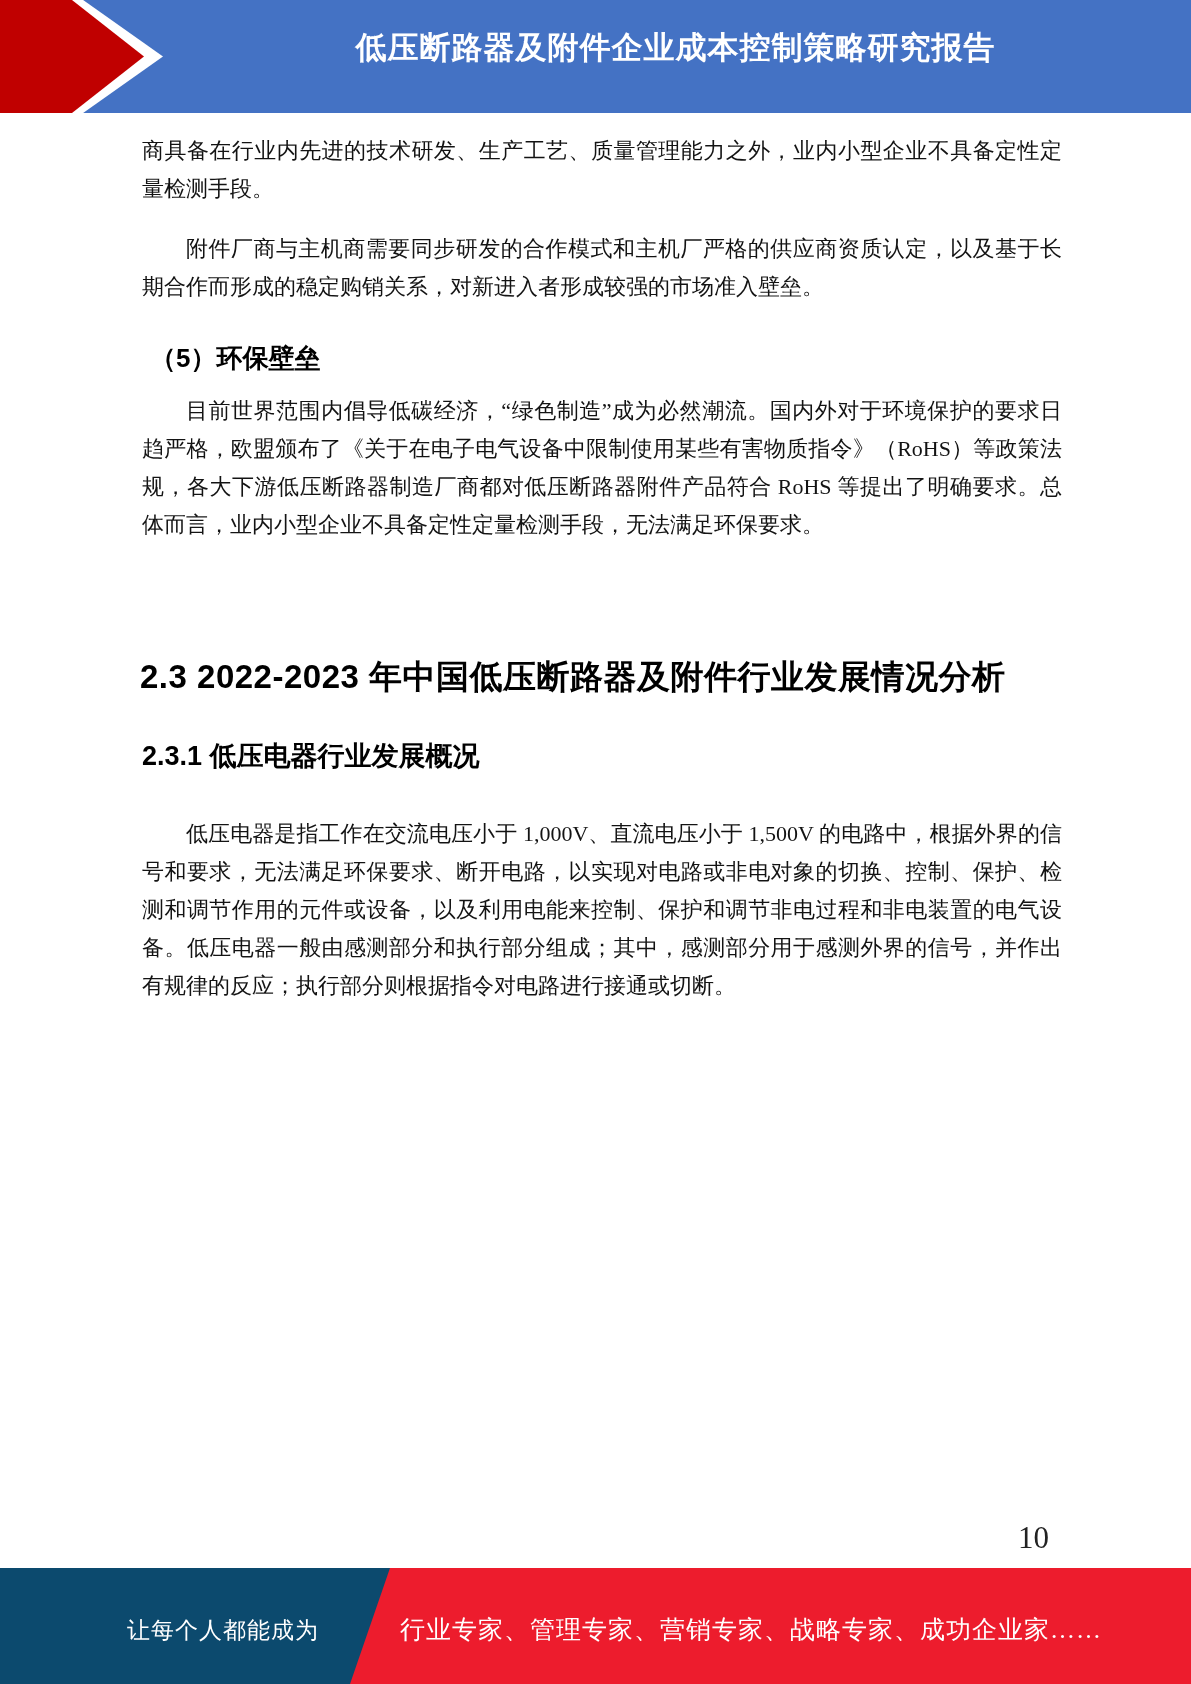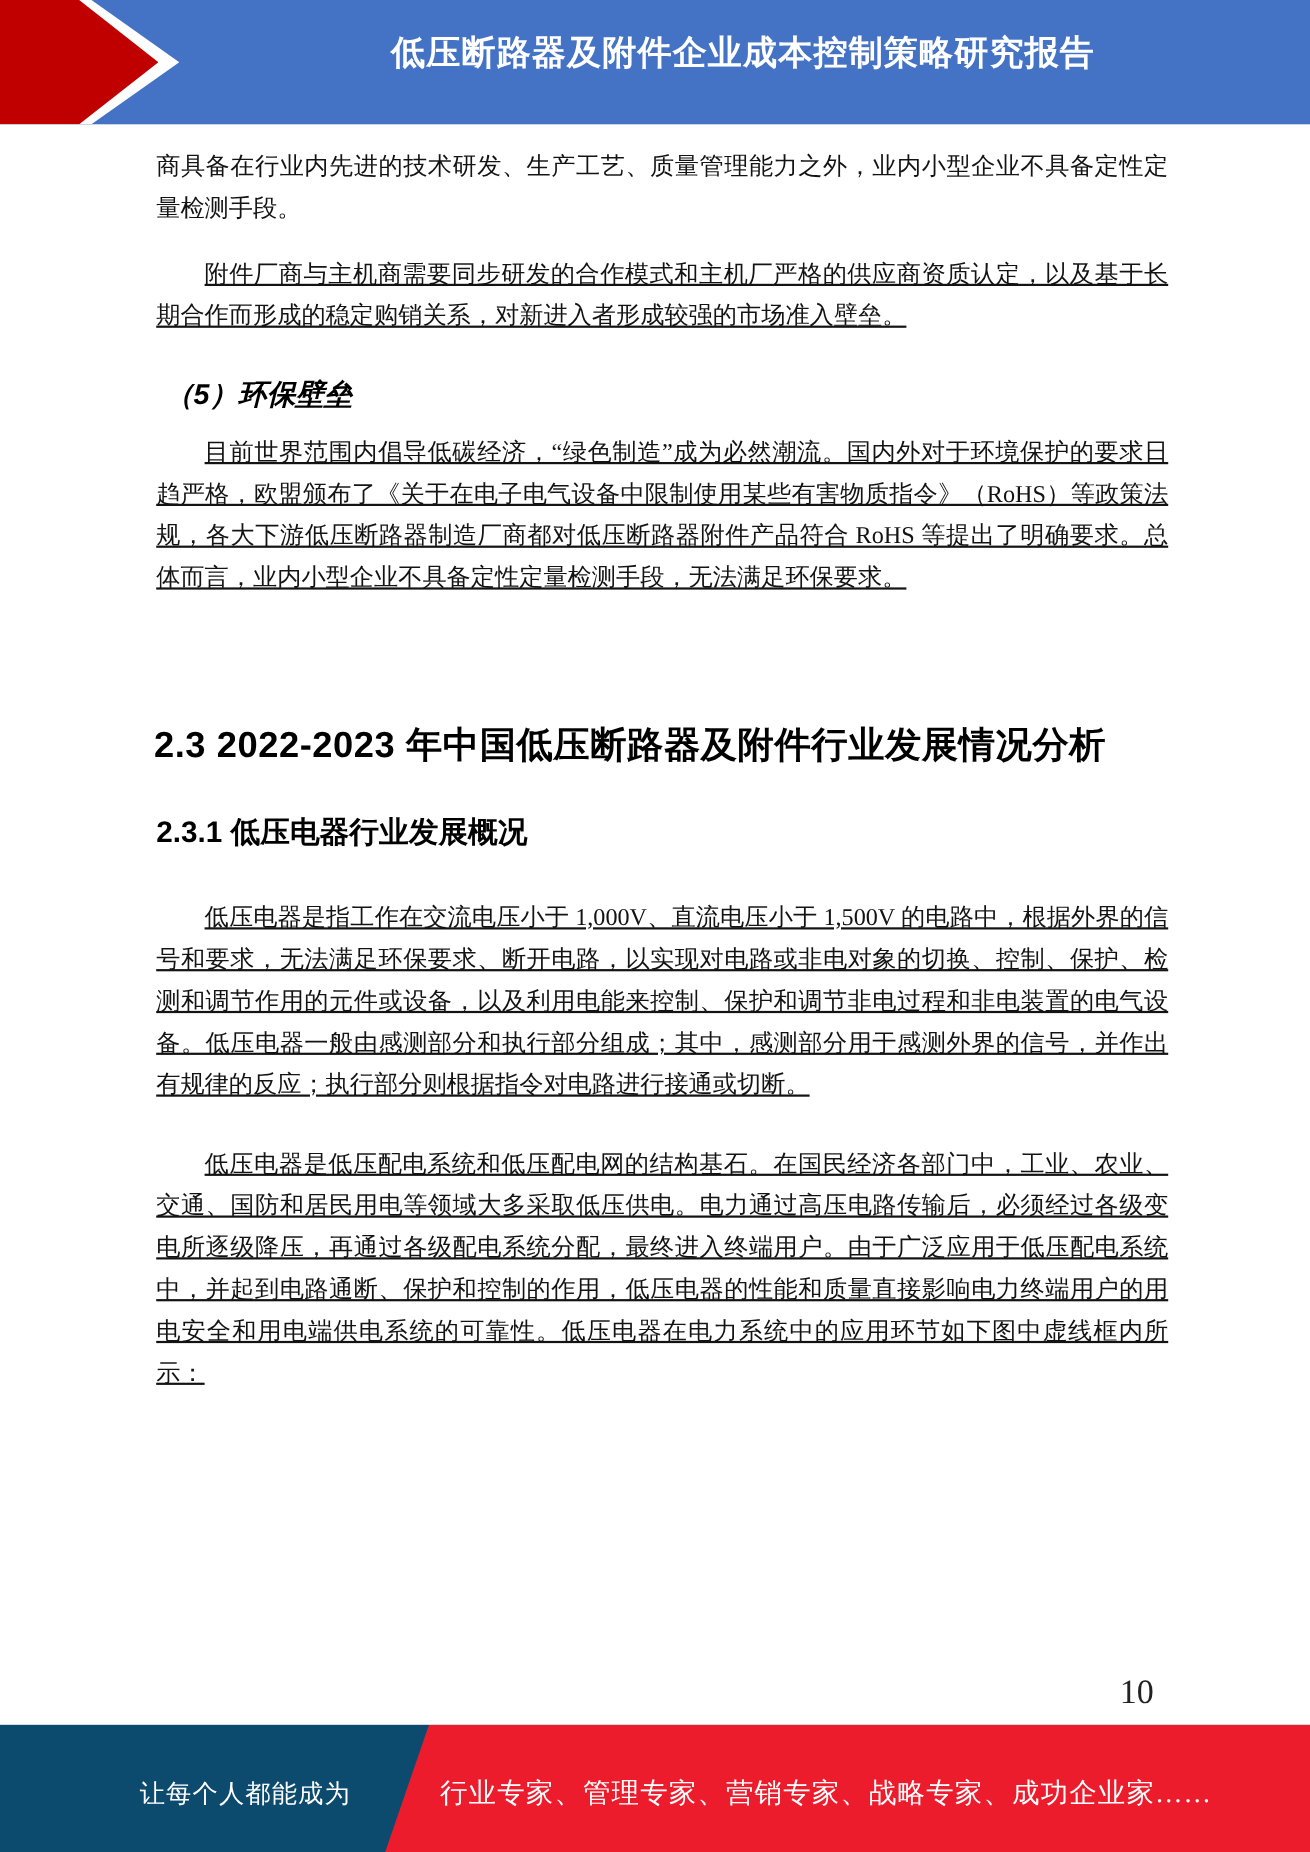--- a/index.html
+++ b/index.html
@@ -49,21 +49,21 @@
   .block {
     position: absolute;
     left: 142px;
     width: 920px;
     color: #131313;
     font-size: 22px;
     line-height: 38px;
     text-align: justify;
     text-justify: inter-ideograph;
   }
-  .indent { text-indent: 2em; text-decoration: underline; }
+  .indent { text-indent: 2em; }
 
   .h-sub {
     position: absolute;
     left: 150px;
     color: #000000;
     font-family: "Liberation Sans", "DejaVu Sans", sans-serif;
     font-weight: bold;
     font-size: 26px;
     white-space: nowrap;
   }
@@ -133,31 +133,30 @@
   <div class="header-bar">
     <div class="arrow-white"></div>
     <div class="arrow-red"></div>
     <div class="header-title">低压断路器及附件企业成本控制策略研究报告</div>
   </div>
 
   <div class="block" style="top:132px;">商具备在行业内先进的技术研发、生产工艺、质量管理能力之外，业内小型企业不具备定性定量检测手段。</div>
 
   <div class="block indent" style="top:230px;">附件厂商与主机商需要同步研发的合作模式和主机厂严格的供应商资质认定，以及基于长期合作而形成的稳定购销关系，对新进入者形成较强的市场准入壁垒。</div>
 
-  <div class="h-sub" style="top:341px;font-style:italic;">（5）环保壁垒</div>
+  <div class="h-sub" style="top:341px;">（5）环保壁垒</div>
 
   <div class="block indent" style="top:392px;">目前世界范围内倡导低碳经济，“绿色制造”成为必然潮流。国内外对于环境保护的要求日趋严格，欧盟颁布了《关于在电子电气设备中限制使用某些有害物质指令》（RoHS）等政策法规，各大下游低压断路器制造厂商都对低压断路器附件产品符合 RoHS 等提出了明确要求。总体而言，业内小型企业不具备定性定量检测手段，无法满足环保要求。</div>
 
   <div class="h-section" style="top:655px;">2.3 2022-2023 年中国低压断路器及附件行业发展情况分析</div>
 
   <div class="h-subsection" style="top:738px;">2.3.1 低压电器行业发展概况</div>
 
   <div class="block indent" style="top:815px;">低压电器是指工作在交流电压小于 1,000V、直流电压小于 1,500V 的电路中，根据外界的信号和要求，无法满足环保要求、断开电路，以实现对电路或非电对象的切换、控制、保护、检测和调节作用的元件或设备，以及利用电能来控制、保护和调节非电过程和非电装置的电气设备。低压电器一般由感测部分和执行部分组成；其中，感测部分用于感测外界的信号，并作出有规律的反应；执行部分则根据指令对电路进行接通或切断。</div>
 
-  <div class="block indent" style="top:1039px;">低压电器是低压配电系统和低压配电网的结构基石。在国民经济各部门中，工业、农业、交通、国防和居民用电等领域大多采取低压供电。电力通过高压电路传输后，必须经过各级变电所逐级降压，再通过各级配电系统分配，最终进入终端用户。由于广泛应用于低压配电系统中，并起到电路通断、保护和控制的作用，低压电器的性能和质量直接影响电力终端用户的用电安全和用电端供电系统的可靠性。低压电器在电力系统中的应用环节如下图中虚线框内所示：</div>
 
   <div class="page-number">10</div>
 
   <div class="footer-bar">
     <div class="footer-red"></div>
     <div class="footer-left-text">让每个人都能成为</div>
     <div class="footer-right-text">行业专家、管理专家、营销专家、战略专家、成功企业家……</div>
   </div>
 
 </div>

